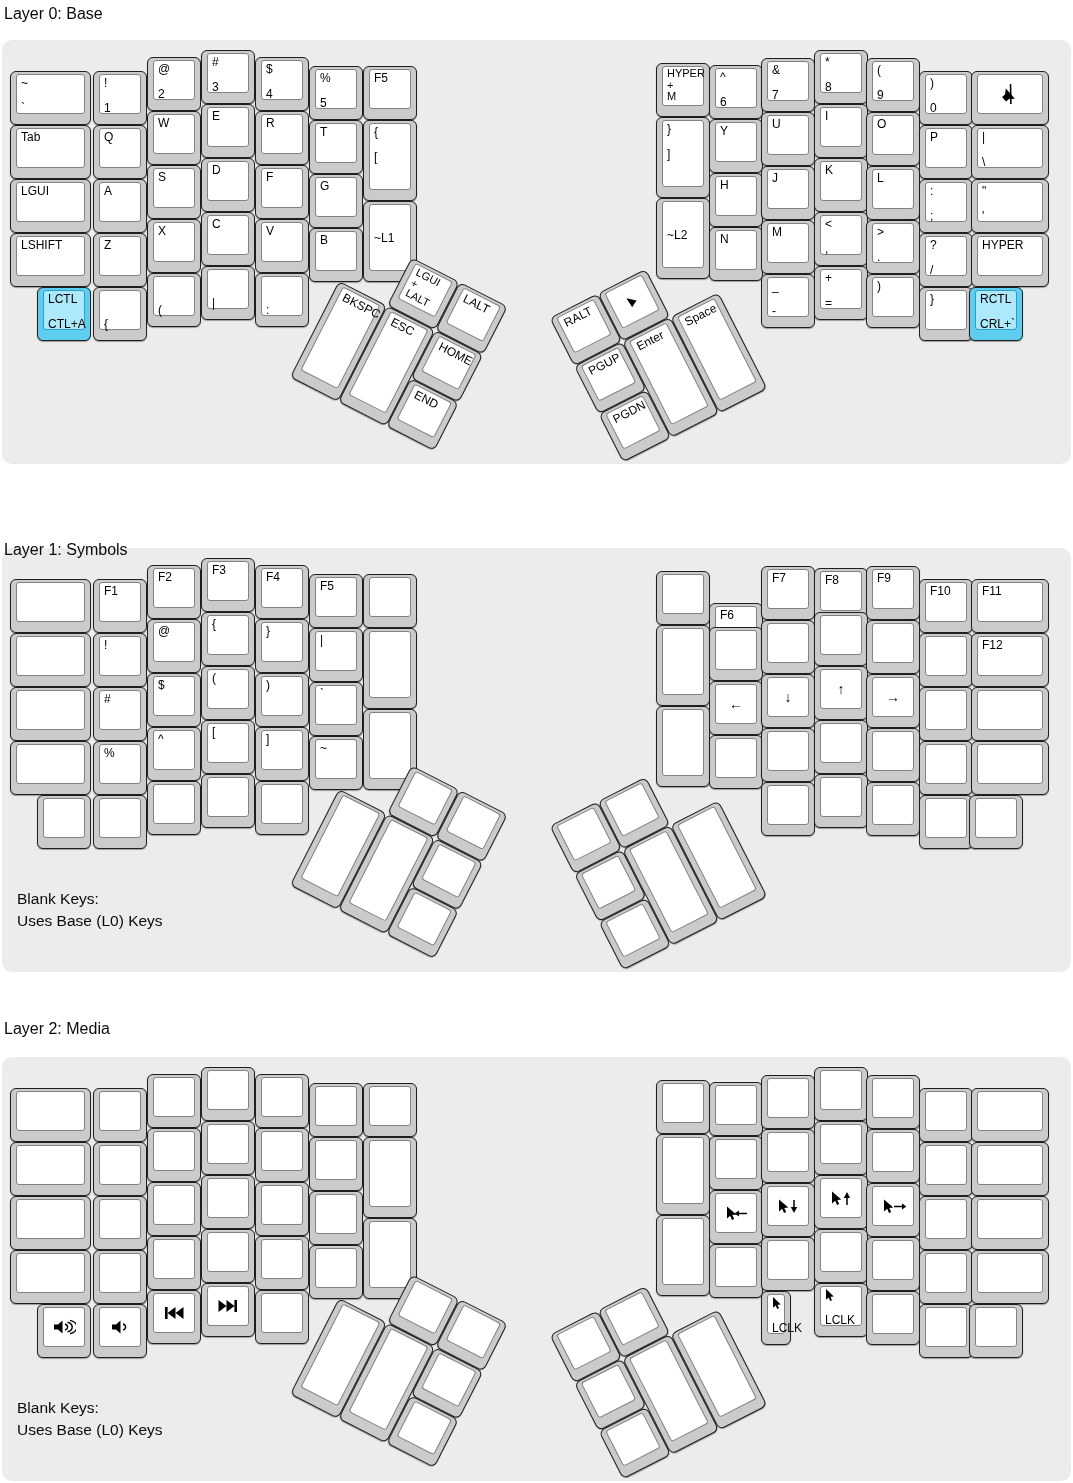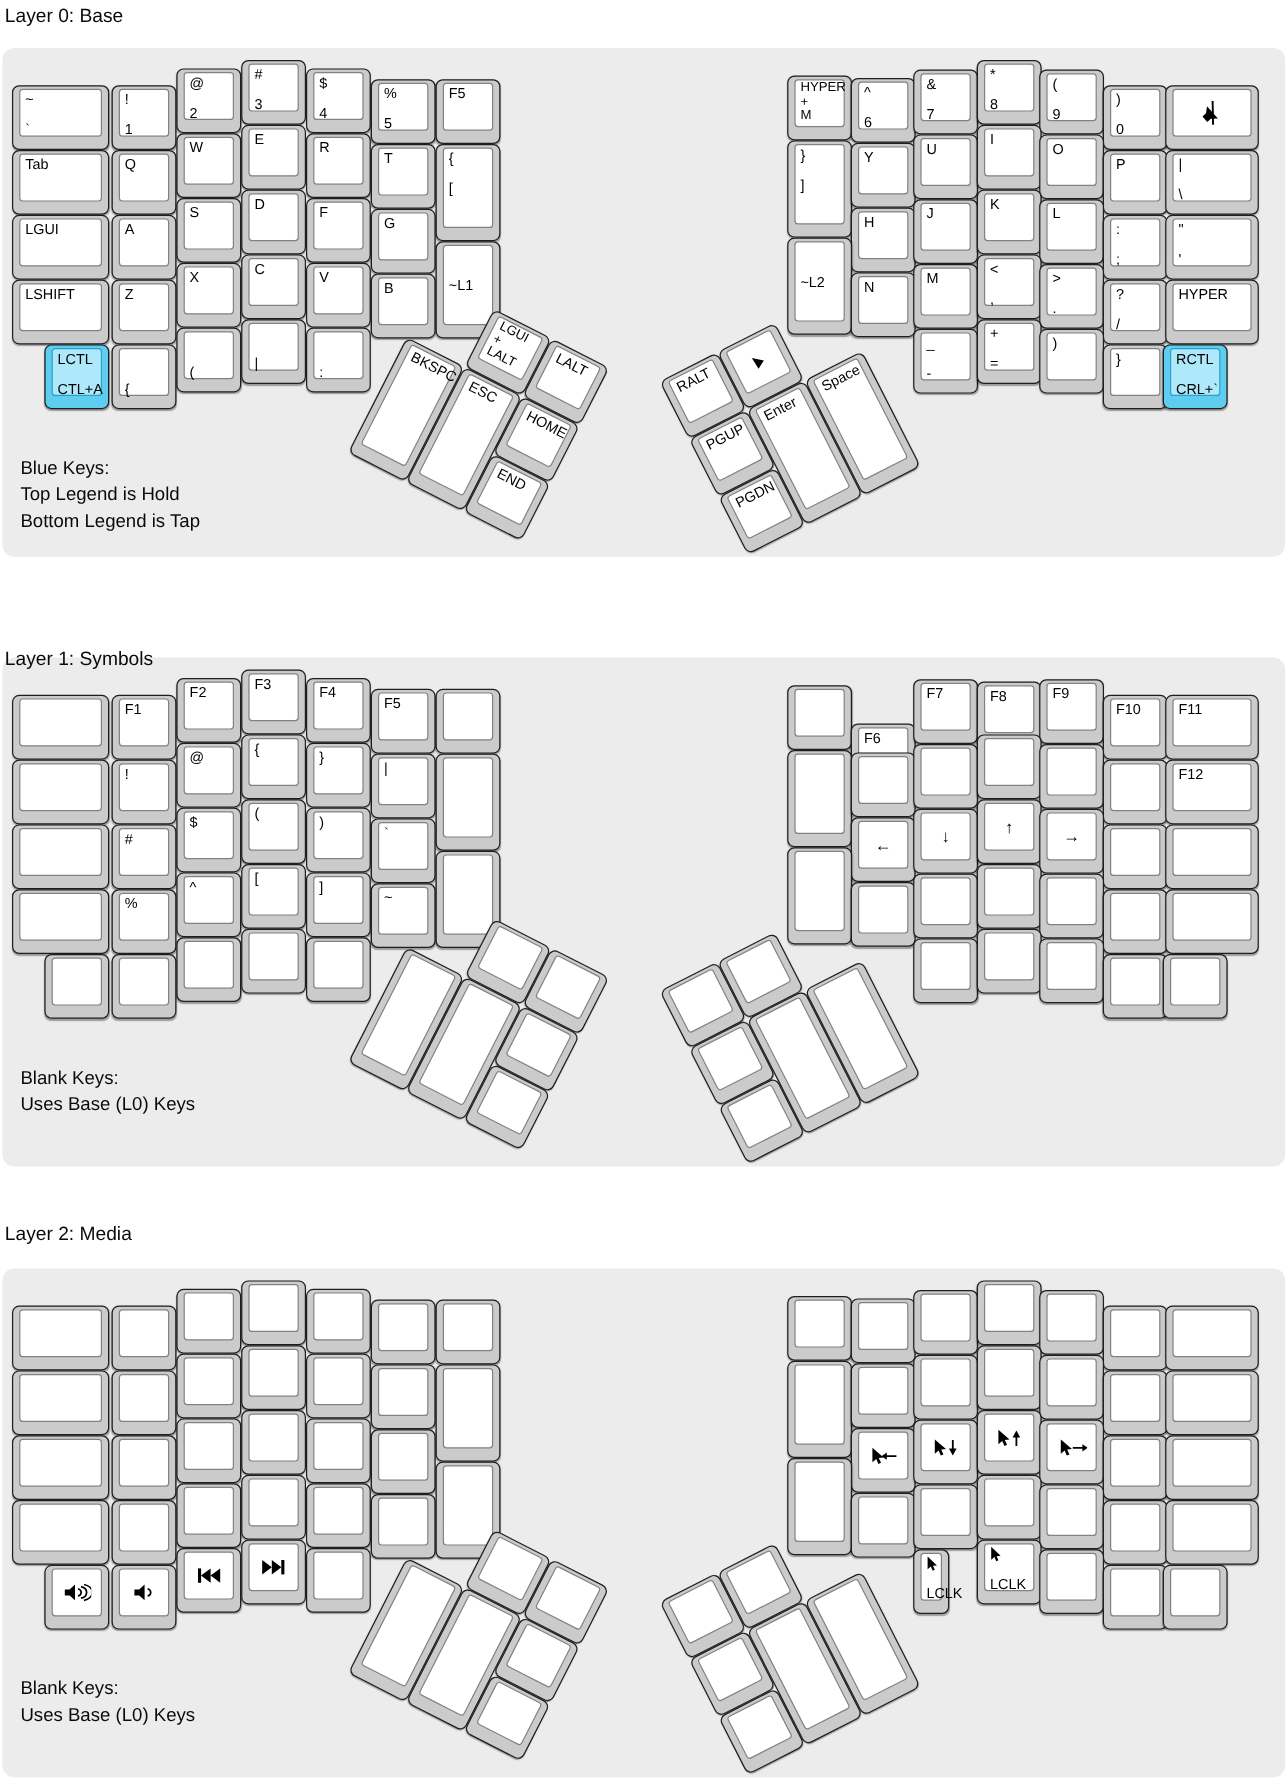--- a/index.html
+++ b/index.html
@@ -25,25 +25,20 @@
   .lg-lines{position:absolute;top:1px;left:4px;font-size:11px;line-height:11.5px;white-space:pre;}
   .icon-c{position:absolute;inset:0;display:flex;align-items:center;justify-content:center;}
   .icon-tl{position:absolute;top:1px;left:3px;}
   svg{display:block;}
 </style>
 </head>
 <body>
 <div id="app">
     <div class="panel" style="top: 40px;"></div>
     <div class="sec-title" style="top: 5px;">Layer 0: Base</div>
-    <div class="note" style="top: 380px;">
-      <div>Blue Keys:</div>
-      <div>Top Legend is Hold</div>
-      <div>Bottom Legend is Tap</div>
-    </div>
     <div class="key" style="left: 10px; top: 71px; width: 81px; height: 54px;">
       <div class="ktop">
         <span class="lg-t">~</span>
         <span class="lg-b">`</span>
       </div>
     </div>
     <div class="key" style="left: 93px; top: 71px; width: 54px; height: 54px;">
       <div class="ktop">
         <span class="lg-t">!</span>
         <span class="lg-b">1</span>

